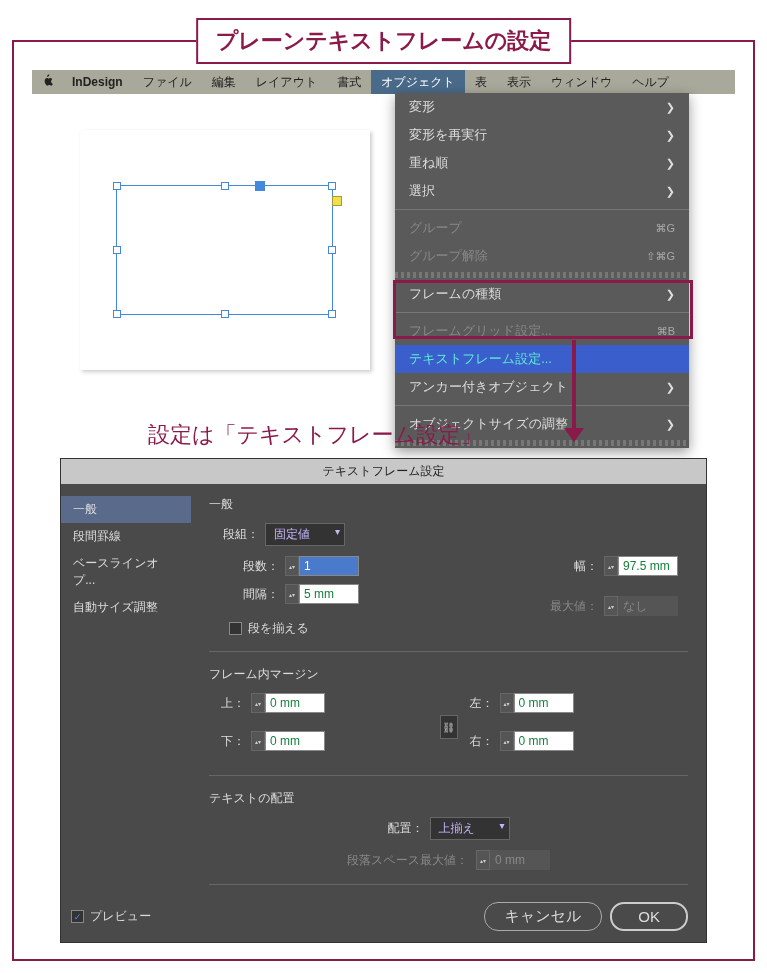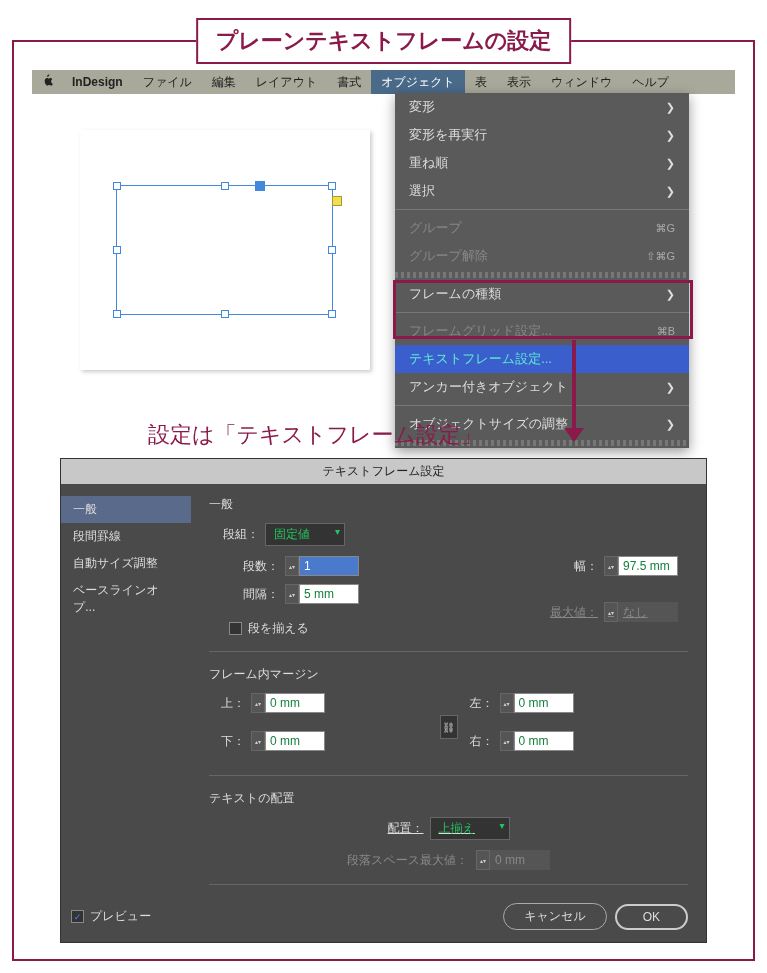--- a/index.html
+++ b/index.html
@@ -147,21 +147,21 @@
       display: flex; align-items: center;
       gap: 6px;
       margin-bottom: 10px;
     }
     .field-row .lbl { min-width: 50px; text-align: right; }
     .dropdown-ctl {
       background: #333; border: 1px solid #666;
       padding: 2px 18px 2px 8px;
       position: relative;
       min-width: 80px;
-      color: #22c55e;
+      color: #c4b5fd;
     }
     .dropdown-ctl::after {
       content: '▾';
       position: absolute; right: 4px; top: 2px;
       font-size: 10px;
     }
     .spinner {
       display: inline-flex;
       align-items: center;
     }
@@ -219,21 +219,21 @@
       display: flex;
       align-items: center;
     }
     .dialog-footer .spacer { flex: 1; }
     .btn {
       background: transparent;
       border: 1px solid #aaa;
       border-radius: 14px;
       padding: 4px 20px;
       color: #ddd;
-      font-size: 12px;
+      font-size: 15px;
       margin-left: 8px;
       cursor: default;
     }
     .btn.primary {
       border: 2px solid #ccc;
       padding: 4px 26px;
     }
     .right-field {
       display: flex; align-items: center; gap: 6px;
       position: absolute;
@@ -336,22 +336,22 @@
 <div class="highlight-box"></div>
 <div class="sub-title">設定は「テキストフレーム設定」</div>
 <div class="arrow-down"></div>
 
 <div class="dialog">
   <div class="dialog-title">テキストフレーム設定</div>
   <div class="dialog-body">
     <div class="dialog-side">
       <div class="side-item active">一般</div>
       <div class="side-item">段間罫線</div>
+      <div class="side-item">ベースラインオプ...</div>
       <div class="side-item">自動サイズ調整</div>
-      <div class="side-item">ベースラインオプ...</div>
     </div>
     <div class="dialog-main">
       <div class="section-label">一般</div>
 
       <div class="field-row">
         <span class="lbl">段組：</span>
         <div class="dropdown-ctl"><span>固定値</span></div>
       </div>
 
       <div style="padding-left:20px;">
@@ -372,21 +372,21 @@
           </div>
         </div>
         <div class="row-cols">
           <div class="field-row" style="position:absolute;left:0;">
             <span class="lbl">間隔：</span>
             <div class="spinner">
               <div class="spinner-arrows">▴▾</div>
               <input class="spinner-input" value="5 mm" style="">
             </div>
           </div>
-          <div class="right-field" style="right:10px;top:18px;color:#888;text-decoration:underline;">
+          <div class="right-field" style="right:10px;top:12px;color:#888;">
             <span>最大値：</span>
             <div class="spinner">
               <div class="spinner-arrows">▴▾</div>
               <input class="spinner-input disabled" value="なし" style="">
             </div>
           </div>
         </div>
         <div class="checkbox-row">
           <div class="chk"></div>
           <span>段を揃える</span>
@@ -428,21 +428,21 @@
                 <div class="spinner-arrows">▴▾</div>
                 <input class="spinner-input" value="0 mm" style="">
               </div>
             </div>
         </div>
       </div>
 
       <div class="hr-line"></div>
 
       <div class="group-title">テキストの配置</div>
-      <div class="field-row" style="justify-content:center;text-decoration:underline;">
+      <div class="field-row" style="justify-content:center;">
         <span>配置：</span>
         <div class="dropdown-ctl"><span>上揃え</span></div>
       </div>
       <div class="field-row" style="justify-content:center;color:#888;gap:8px;">
         <span>段落スペース最大値：</span>
         <div class="spinner">
             <div class="spinner-arrows">▴▾</div>
             <input class="spinner-input disabled" value="0 mm" style="">
           </div>
       </div>

